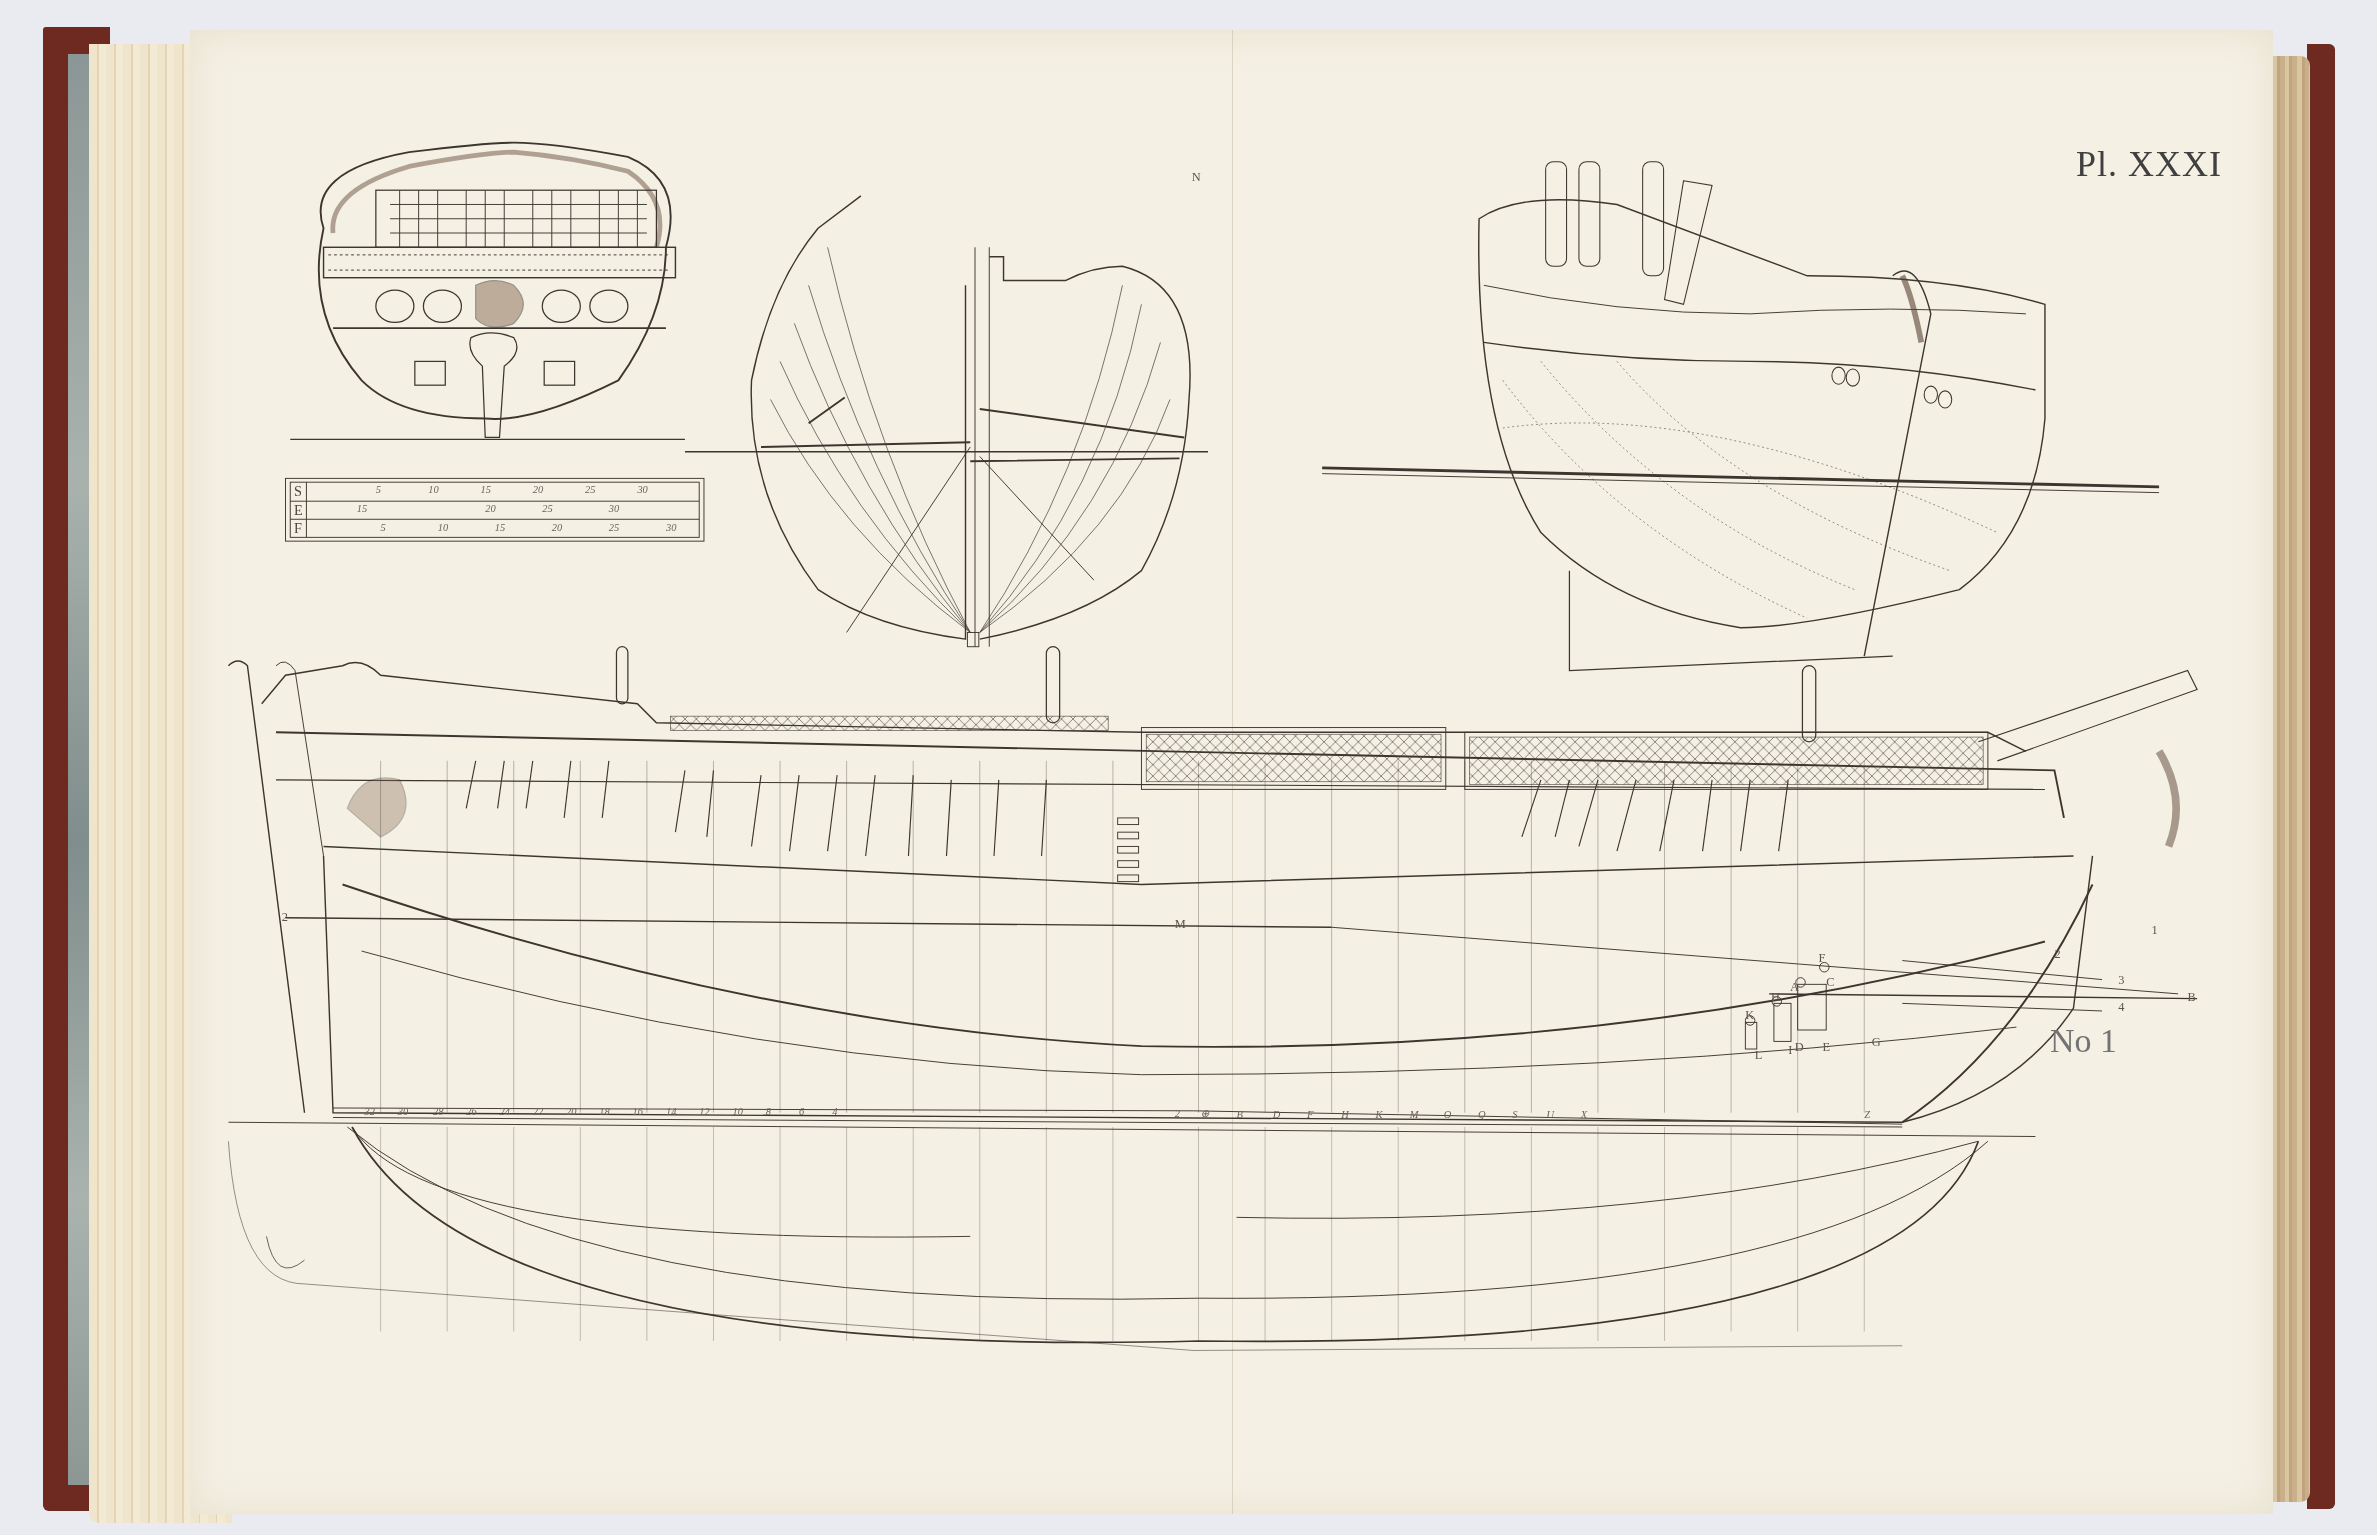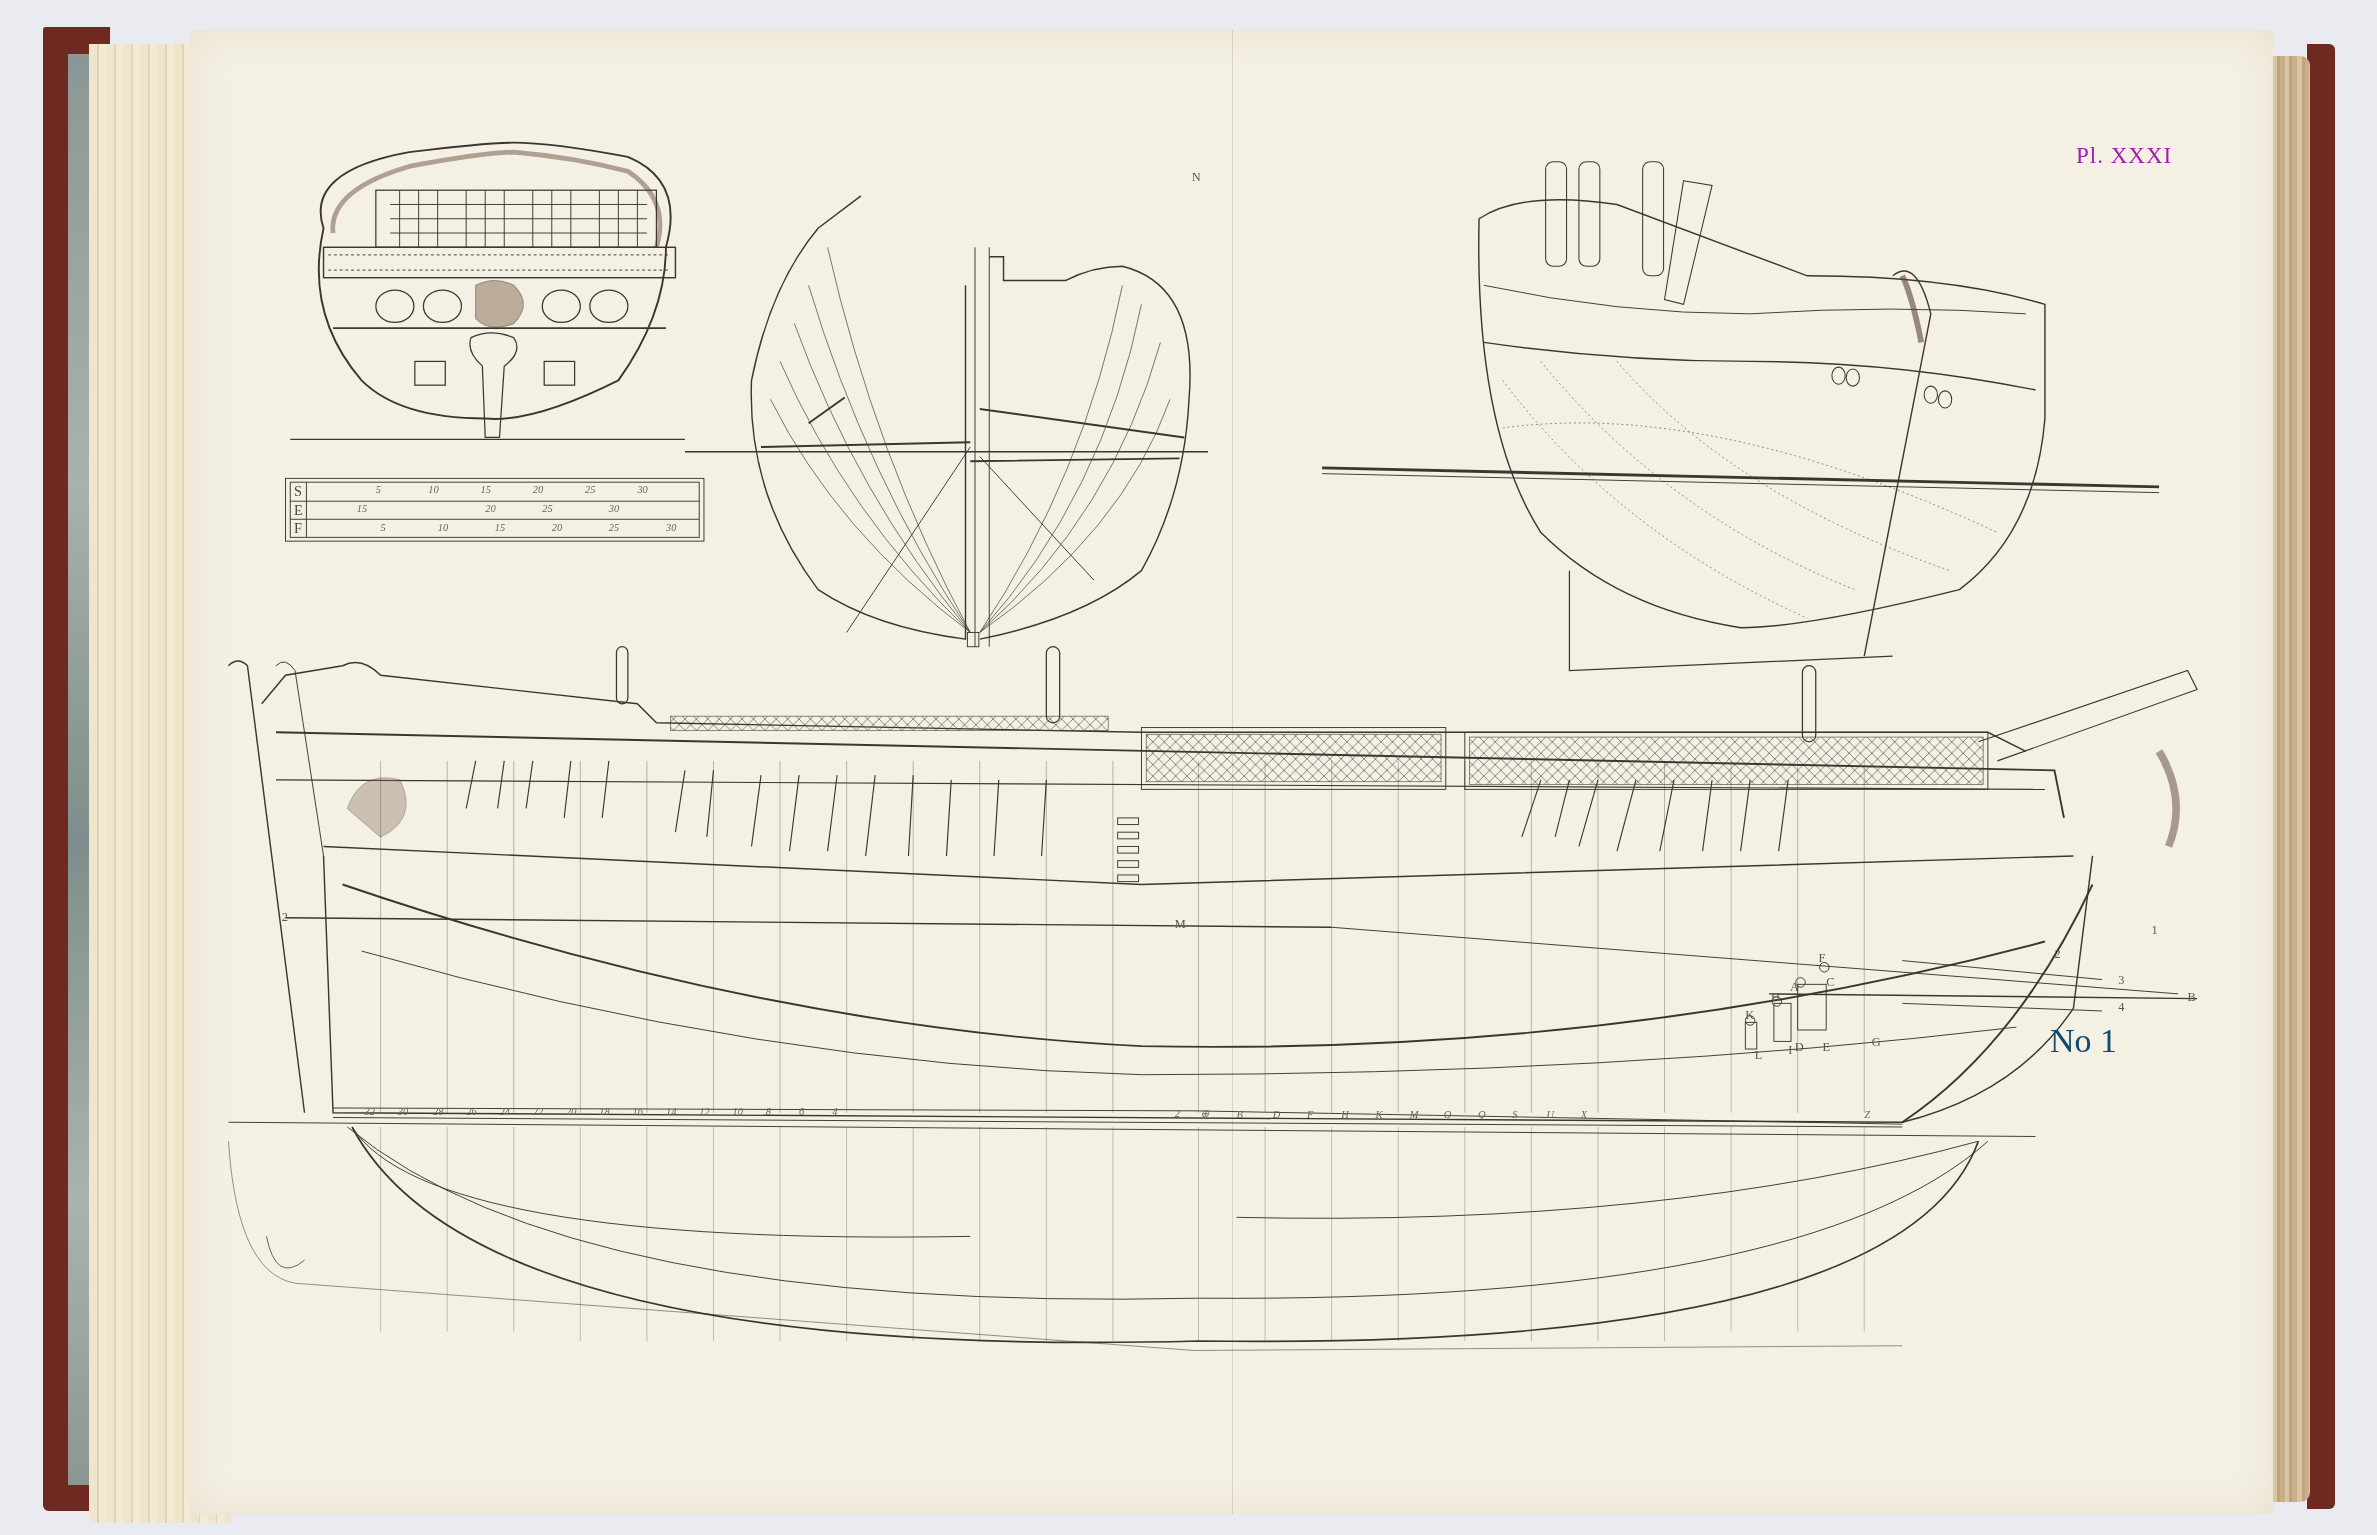--- a/index.html
+++ b/index.html
@@ -5,22 +5,22 @@
   html,body{margin:0;padding:0;}
   body{width:2378px;height:1535px;background:#e9ebf1;position:relative;overflow:hidden;font-family:"Liberation Serif",serif;}
   .book{position:absolute;left:43px;top:27px;width:2292px;height:1493px;}
   .cover-left{position:absolute;left:0;top:0;width:67px;height:1484px;background:#6e2a20;border-radius:2.9px 0 0 5.7px;}
   .marble-left{position:absolute;left:25px;top:27px;width:21px;height:1431px;background:linear-gradient(180deg,#8b9696,#a9b2ad 30%,#7f8d8c 55%,#aab3ae 80%,#8c9794);}
   .cover-right{position:absolute;right:0;top:17px;width:28.5px;height:1465px;background:#6e2a20;border-radius:0 5.7px 5.7px 0;}
   .edge-left{position:absolute;left:46px;top:17px;width:143px;height:1479px;background:repeating-linear-gradient(90deg,#efe4cc 0 7.6px,#e4d4b4 7.6px 9.5px,#f3ead6 9.5px 17px);border-radius:0 0 0 9.5px;}
   .edge-right{position:absolute;right:25px;top:28.5px;width:55px;height:1446px;background:repeating-linear-gradient(90deg,#c9b08a 0 4.8px,#d9c6a3 4.8px 9.5px,#bfa47e 9.5px 12.4px);border-radius:0 9.5px 9.5px 0;}
   .page{position:absolute;left:147px;top:2.9px;width:2083px;height:1484px;background:#f4f0e4;box-shadow:inset 0 0 38px rgba(200,180,140,.25);}
   .gutter{position:absolute;left:1189px;top:2.9px;width:1px;height:1484px;background:rgba(150,130,100,.25);}
-  .plate-title{position:absolute;left:2076px;top:143px;font-size:23px;color:#a21caf;letter-spacing:1px;}
-  .plate-number{position:absolute;left:2050px;top:1022px;font-size:34px;color:#0c4a6e;}
+  .plate-title{position:absolute;left:2076px;top:143px;font-size:36px;color:#404040;letter-spacing:1px;}
+  .plate-number{position:absolute;left:2050px;top:1022px;font-size:34px;color:#737373;}
   svg{position:absolute;left:0;top:0;}
   .scale-label{font-size:15px;fill:#4b4640;}
   .tick-label{font-size:11px;fill:#6a645c;font-style:italic;}
   .pt-label{font-size:13px;fill:#5c564f;}
 </style>
 </head>
 <body>
 
 <div class="book">
   <div class="cover-left"></div>

